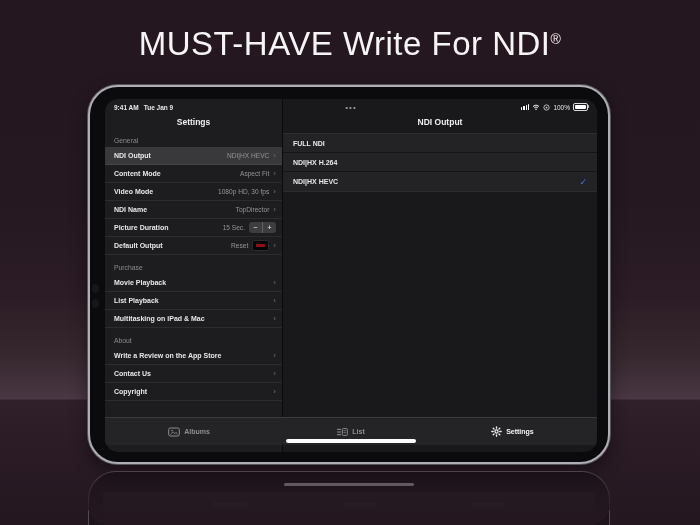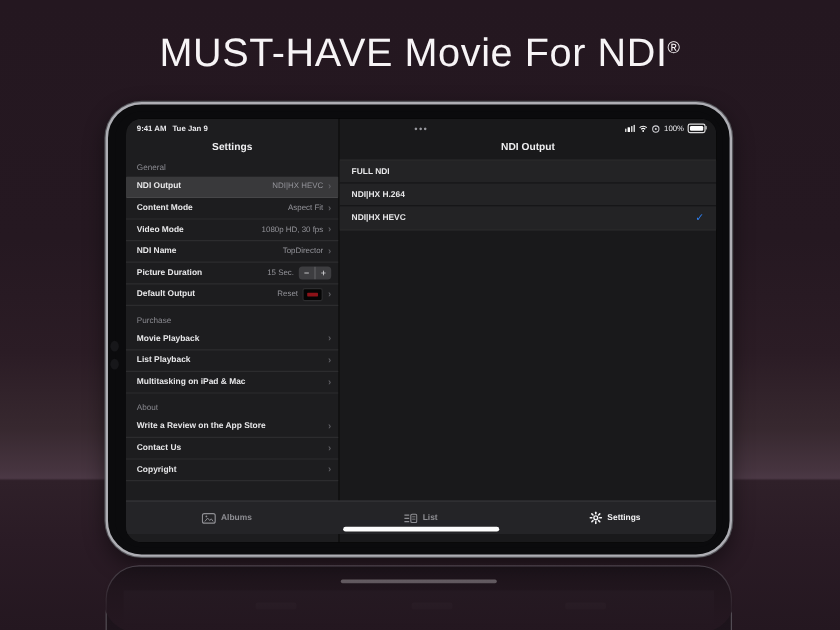--- a/index.html
+++ b/index.html
@@ -95,21 +95,21 @@
     background:rgba(80,74,84,.16);border-bottom:1px solid rgba(255,255,255,.05);}
   .refl-blob{position:absolute;top:10px;width:34px;height:6px;border-radius:2px;background:rgba(160,150,160,.12);}
   .refl-fade{position:absolute;inset:-2px;border-radius:28px;
     background:linear-gradient(180deg,rgba(38,24,33,.15) 0%,rgba(38,24,33,.55) 40%,rgba(36,23,32,.92) 78%,#241720 100%);}
 </style>
 </head>
 <body>
 
 <div class="stage">
 
-  <div class="hero-title"><span>MUST-HAVE Movie For NDI</span><sup>®</sup></div>
+  <div class="hero-title"><span>MUST-HAVE Write For NDI</span><sup>®</sup></div>
 
   <div class="ipad">
     <div class="vol-dot" style="top:197px"></div>
     <div class="vol-dot" style="top:212px"></div>
 
     <div class="screen">
 
       <div class="panels">
 
         <div class="lpanel">

